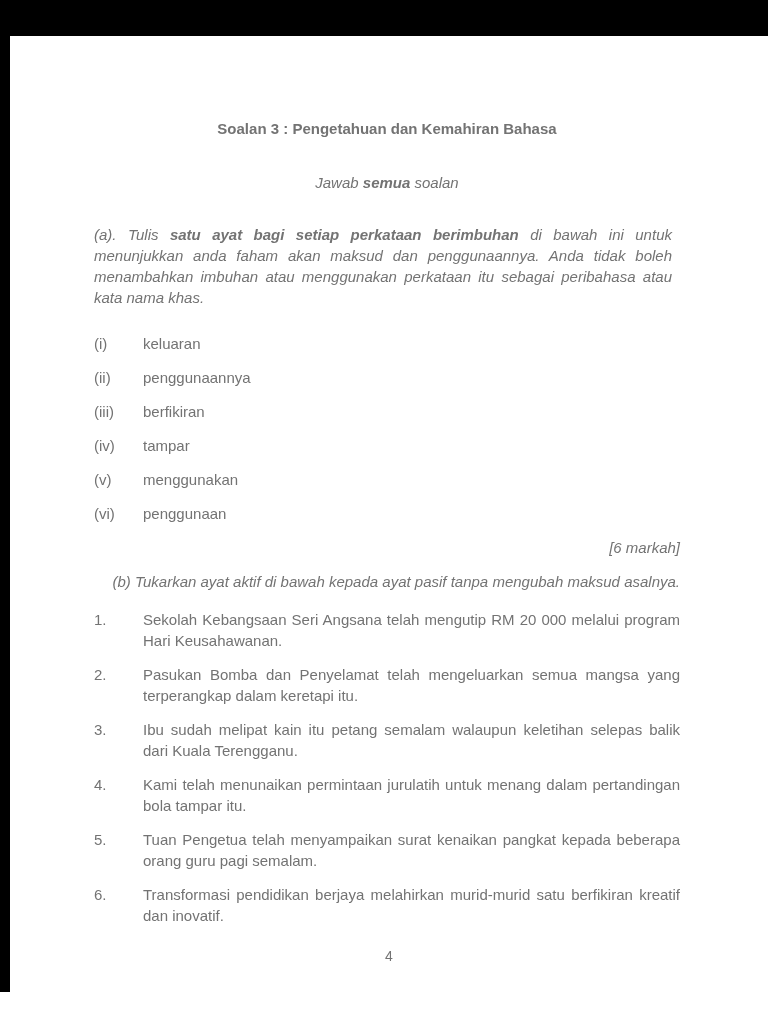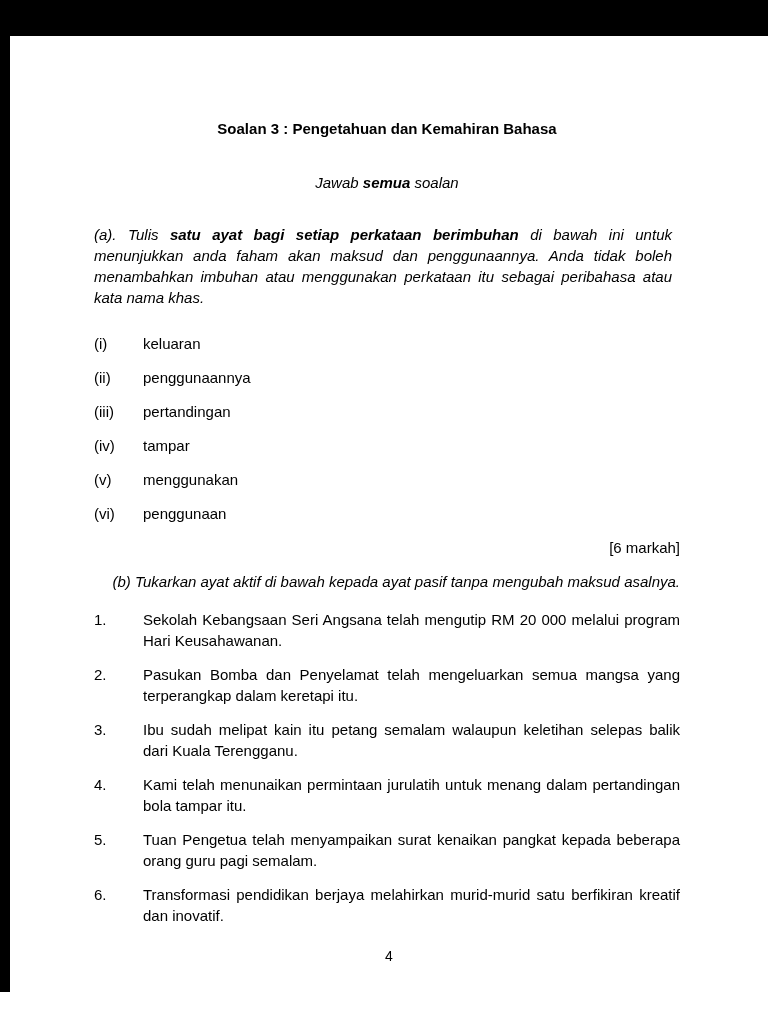--- a/index.html
+++ b/index.html
@@ -8,21 +8,21 @@
     background: #ffffff;
   }
   .page {
     position: relative;
     width: 768px;
     height: 992px;
     background: #ffffff;
     font-family: "Liberation Sans", "DejaVu Sans", sans-serif;
     font-size: 15px;
     line-height: 21px;
-    color: #000000;
+    color: #737373;
     overflow: hidden;
   }
   .bar-top {
     position: absolute;
     top: 0; left: 0;
     width: 768px; height: 36px;
     background: #000000;
   }
   .bar-left {
     position: absolute;
@@ -70,20 +70,21 @@
     display: flex;
     margin: 0 0 13px 0;
   }
   .word-row .num {
     width: 49px;
     flex: 0 0 49px;
   }
   .marks-right {
     text-align: right;
     margin: 10px 0 13px 0;
+    font-style: italic;
   }
   .para-b {
     font-style: italic;
     margin: 0 0 17px 0;
     text-align: right;
   }
   .para-b .b-num {
     font-style: italic;
   }
   .sent-list {
@@ -132,21 +133,21 @@
       <div class="word-row">
         <span class="num">(i)</span>
         <span class="word">keluaran</span>
       </div>
       <div class="word-row">
         <span class="num">(ii)</span>
         <span class="word">penggunaannya</span>
       </div>
       <div class="word-row">
         <span class="num">(iii)</span>
-        <span class="word">pertandingan</span>
+        <span class="word">berfikiran</span>
       </div>
       <div class="word-row">
         <span class="num">(iv)</span>
         <span class="word">tampar</span>
       </div>
       <div class="word-row">
         <span class="num">(v)</span>
         <span class="word">menggunakan</span>
       </div>
       <div class="word-row">

